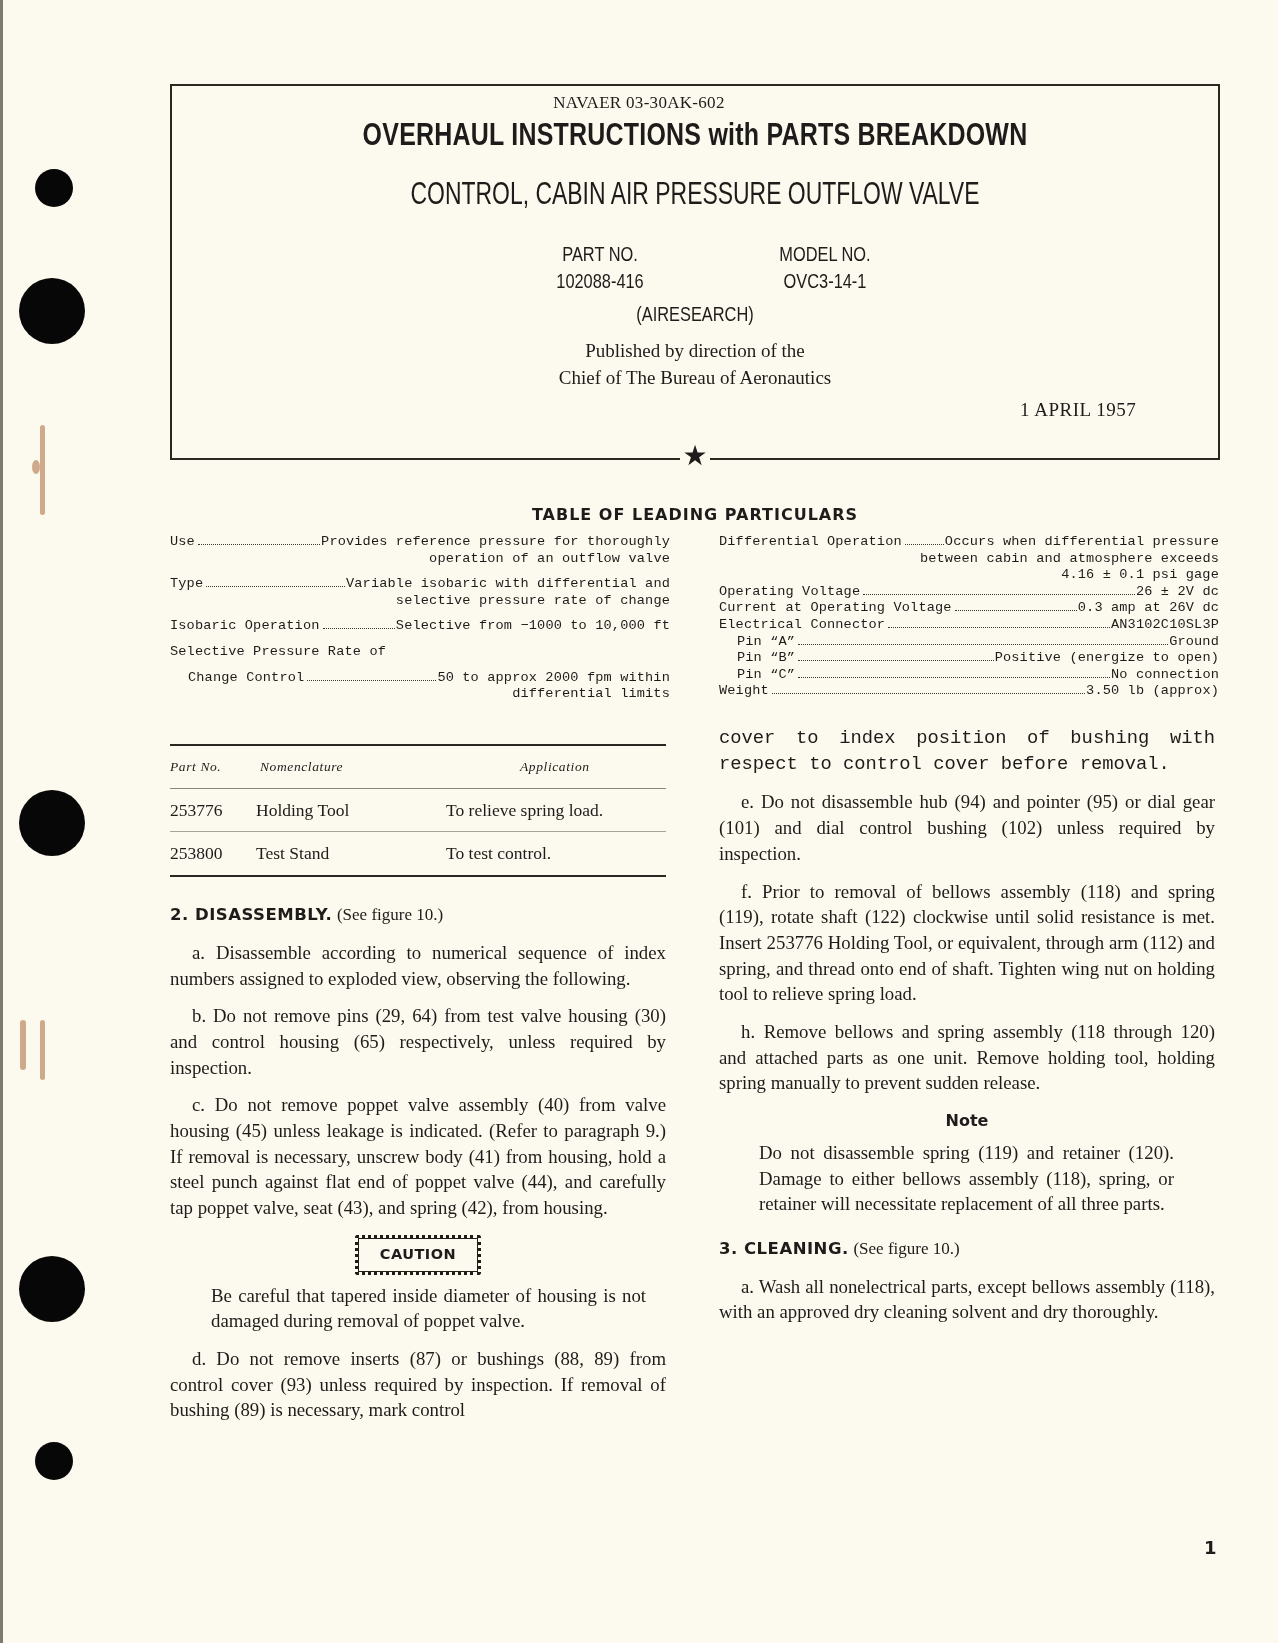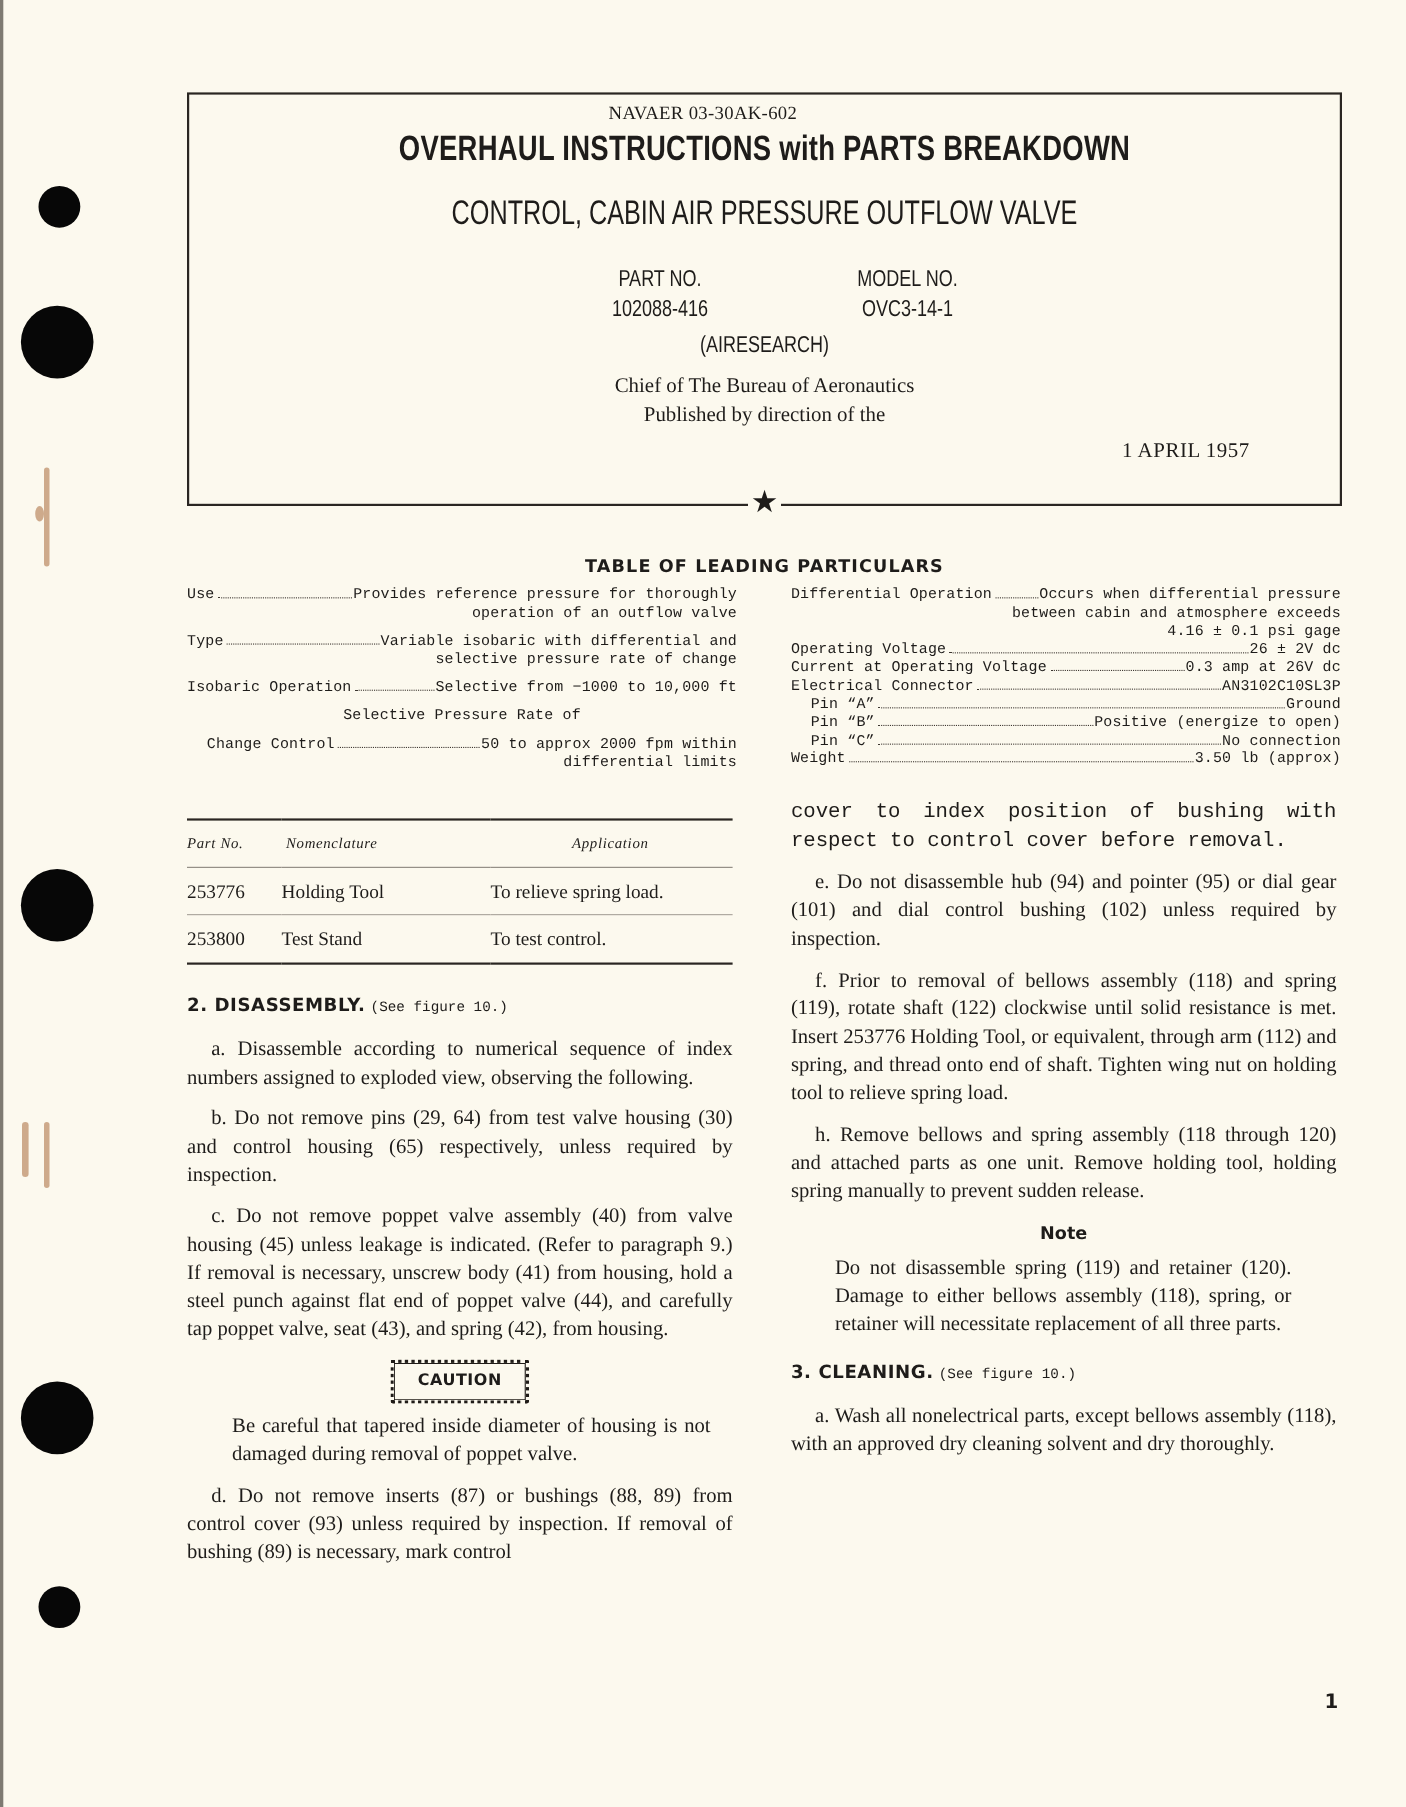--- a/index.html
+++ b/index.html
@@ -57,36 +57,36 @@
     .tlp-title {
       position: absolute; top: 505px; left: 0; width: 1390px; text-align: center;
       font-family: "DejaVu Sans", sans-serif; font-weight: bold; font-size: 16px; letter-spacing: 1px;
     }
     .tlp {
       position: absolute; font-family: "Liberation Mono", "DejaVu Sans Mono", monospace;
       font-size: 13.6px; line-height: 16.6px; letter-spacing: .15px;
     }
     .tlp-left { left: 170px; top: 534px; width: 500px; }
     .tlp-right { left: 719px; top: 534px; width: 500px; }
-    .tlp .row { display: flex; align-items: baseline; white-space: nowrap; justify-content: center; }
+    .tlp .row { display: flex; align-items: baseline; white-space: nowrap; }
     .tlp .lbl { flex: none; }
     .tlp .dots { flex: 1; overflow: hidden; border-bottom: 1.5px dotted #3c3630; margin: 0 1px 3px 3px; min-width: 10px; }
     .tlp .val { flex: none; }
     .tlp .cont { text-align: right; }
     .tlp .indent { padding-left: 18px; }
     .gap { height: 9px; }
 
     
     .col { position: absolute; font-size: 18.8px; line-height: 25.7px; text-align: justify; }
     .col-left { left: 170px; top: 726px; width: 496px; }
     .col-right { left: 719px; top: 726px; width: 496px; }
     .sec-head {
       font-family: "DejaVu Sans", sans-serif; font-weight: bold; font-size: 16.5px; letter-spacing: .5px;
     }
-    .sec-ref { font-family: Liberation Mono, monospace; font-size: 13px; }
+    .sec-ref { font-family: Liberation Serif, serif; font-size: 17px; }
     .para { text-indent: 22px; margin: 0 0 12px 0; }
     .para.noindent { text-indent: 0; font-family: Liberation Mono, monospace; }
 
     table.tools { width: 496px; border-collapse: collapse; margin-top: 18px; font-size: 17.5px; }
     table.tools th {
       font-style: italic; font-weight: normal; font-size: 13.5px; letter-spacing: .6px; text-align: left;
       padding: 8px 0 8px 0; border-top: 2.5px solid #2a2622; border-bottom: 1px solid #8a847c;
     }
     table.tools td { padding: 9px 0 8px 0; border-bottom: 1px solid #a8a29a; }
     table.tools tr:last-child td { border-bottom: 2.5px solid #2a2622; }
@@ -135,22 +135,22 @@
     <div>PART NO.</div>
     <div>102088-416</div>
   </div>
   <div class="id-block id-model">
     <div>MODEL NO.</div>
     <div>OVC3-14-1</div>
   </div>
 </div>
 <div class="mfr">(AIRESEARCH)</div>
 <div class="published">
+  <div>Published by direction of the</div>
   <div>Chief of The Bureau of Aeronautics</div>
-  <div>Published by direction of the</div>
 </div>
 <div class="date">1 APRIL 1957</div>
 
 <div class="tlp-title">TABLE OF LEADING PARTICULARS</div>
 
 <div class="tlp tlp-left">
   <div class="row">
     <span class="lbl">Use</span>
       <span class="dots"></span>
       <span class="val">Provides reference pressure for thoroughly</span>

